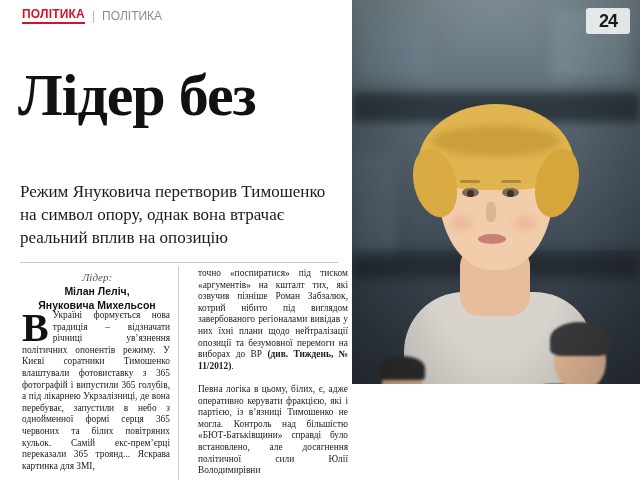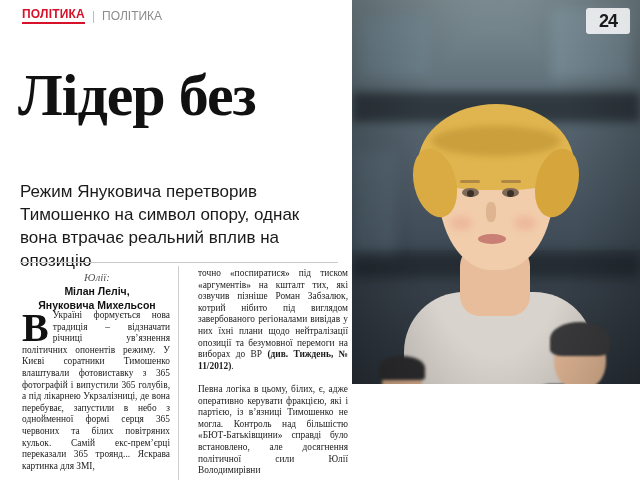--- a/index.html
+++ b/index.html
@@ -66,21 +66,21 @@
     line-height: 62px;
     color: #111111;
     letter-spacing: -1px;
   }
   .headline .l2 { display: block; }
 
   .standfirst {
     position: absolute;
     left: 20px; top: 180px;
     width: 318px;
-    font-family: Liberation Sans, sans-serif;
+    font-family: Liberation Serif, serif;
     font-size: 17px;
     line-height: 23px;
     color: #1a1a1a;
   }
 
   .rule {
     position: absolute;
     left: 20px; top: 262px;
     width: 318px;
     height: 1px;
@@ -342,21 +342,21 @@
 
     <h1 class="headline">
       <span class="l1">Лідер без</span>
     </h1>
 
     <div class="standfirst">Режим Януковича перетворив Тимошенко на символ опору, однак вона втрачає реальний вплив на опозицію</div>
 
     <div class="rule"></div>
 
     <div class="byline">
-      <div class="role">Юлії:</div>
+      <div class="role">Лідер:</div>
       <div class="names" style="white-space:pre-line;">Мілан Леліч,
 Януковича Михельсон</div>
     </div>
 
     <div class="col-rule"></div>
 
     <div class="body-col col1">
       <span class="dropcap">В</span><span>Україні формується нова традиція – відзначати річниці ув’язнення політичних опонентів режиму. У Києві соратники Тимошенко влаштували фотовиставку з 365 фотографій і випустили 365 голубів, а під лікарнею Укрзалізниці, де вона перебуває, запустили в небо з однойменної формі серця 365 червоних та білих повітряних кульок. Самій екс-прем’єрці переказали 365 троянд... Яскрава картинка для ЗМІ,</span>
     </div>
 

